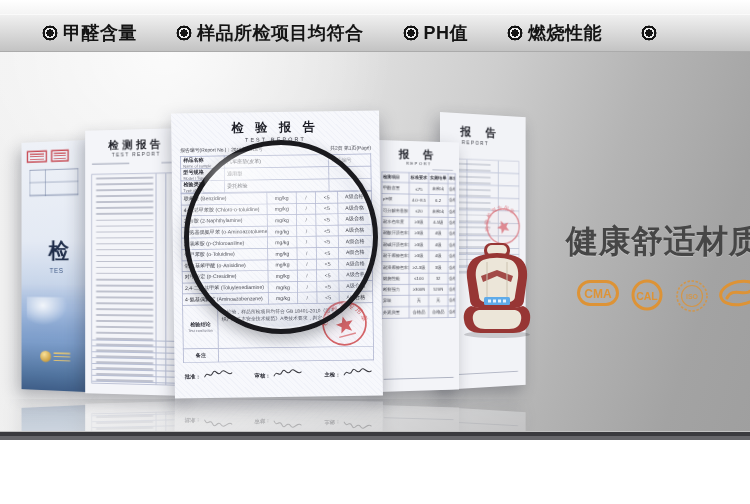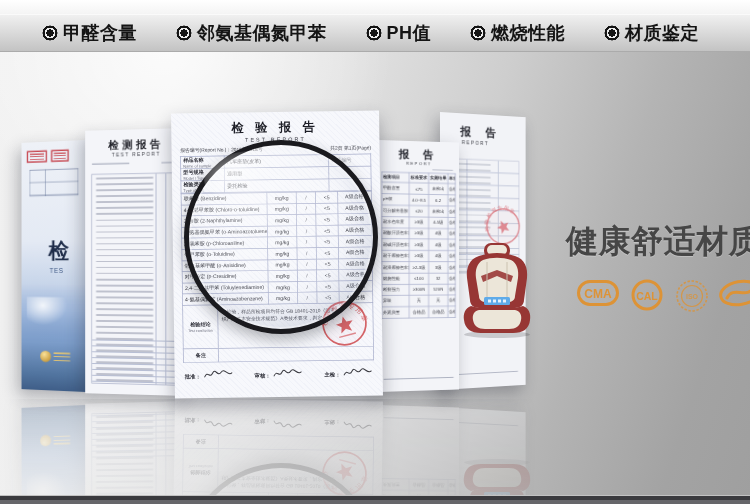--- a/index.html
+++ b/index.html
@@ -1,16 +1,16 @@
 <!DOCTYPE html>
 <html><head>
 <meta charset="utf-8">
 <style>
   html,body{margin:0;padding:0;background:#fff;}
-  #stage{position:relative;width:750px;height:504px;overflow:hidden;
+  #stage{position:relative;width:750px;height:440px;overflow:hidden;
     font-family:"Liberation Sans","DejaVu Sans",sans-serif;
     background:linear-gradient(108deg,#f1f1f1 0%,#efefef 22%,#e2e2e2 40%,#cecece 58%,#b4b4b4 75%,#a3a3a3 90%,#9f9f9f 100%);}
   #stage::before{content:"";position:absolute;left:0;top:52px;width:55%;height:200px;
     background:radial-gradient(ellipse at 40% 0%,rgba(255,255,255,.75),rgba(255,255,255,0) 65%);pointer-events:none;}
   .top-strip{position:absolute;left:0;top:0;width:100%;height:14px;background:linear-gradient(180deg,#ffffff,#f4f4f4);}
   
   .feature-bar{position:absolute;left:0;top:14px;width:100%;height:38px;
     background:linear-gradient(180deg,#f0f0f0 0%,#dcdcdc 45%,#c3c3c3 100%);
     border-top:1px solid #fafafa;border-bottom:1px solid #ababab;
     display:flex;align-items:center;padding-left:42px;box-sizing:border-box;gap:39px;}
@@ -155,36 +155,35 @@
 
   <div class="feature-bar">
 
       <div class="feature-item">
         <span class="bullet"></span>
         <span class="feature-label">甲醛含量</span>
       </div>
 
       <div class="feature-item">
         <span class="bullet"></span>
-        <span class="feature-label">邻氨基偶氮甲苯</span>
+        <span class="feature-label">样品所检项目均符合</span>
       </div>
 
       <div class="feature-item">
         <span class="bullet"></span>
         <span class="feature-label">PH值</span>
       </div>
 
       <div class="feature-item">
         <span class="bullet"></span>
         <span class="feature-label">燃烧性能</span>
       </div>
 
       <div class="feature-item">
         <span class="bullet"></span>
-        <span class="feature-label">材质鉴定</span>
       </div>
     </div>
 
   <div class="docs-wrap">
 
     <div class="doc doc1">
       <div class="inner d1i">
         <div class="d1-stamps">
           <div class="rstamp"></div>
           <div class="rstamp s2"></div>

